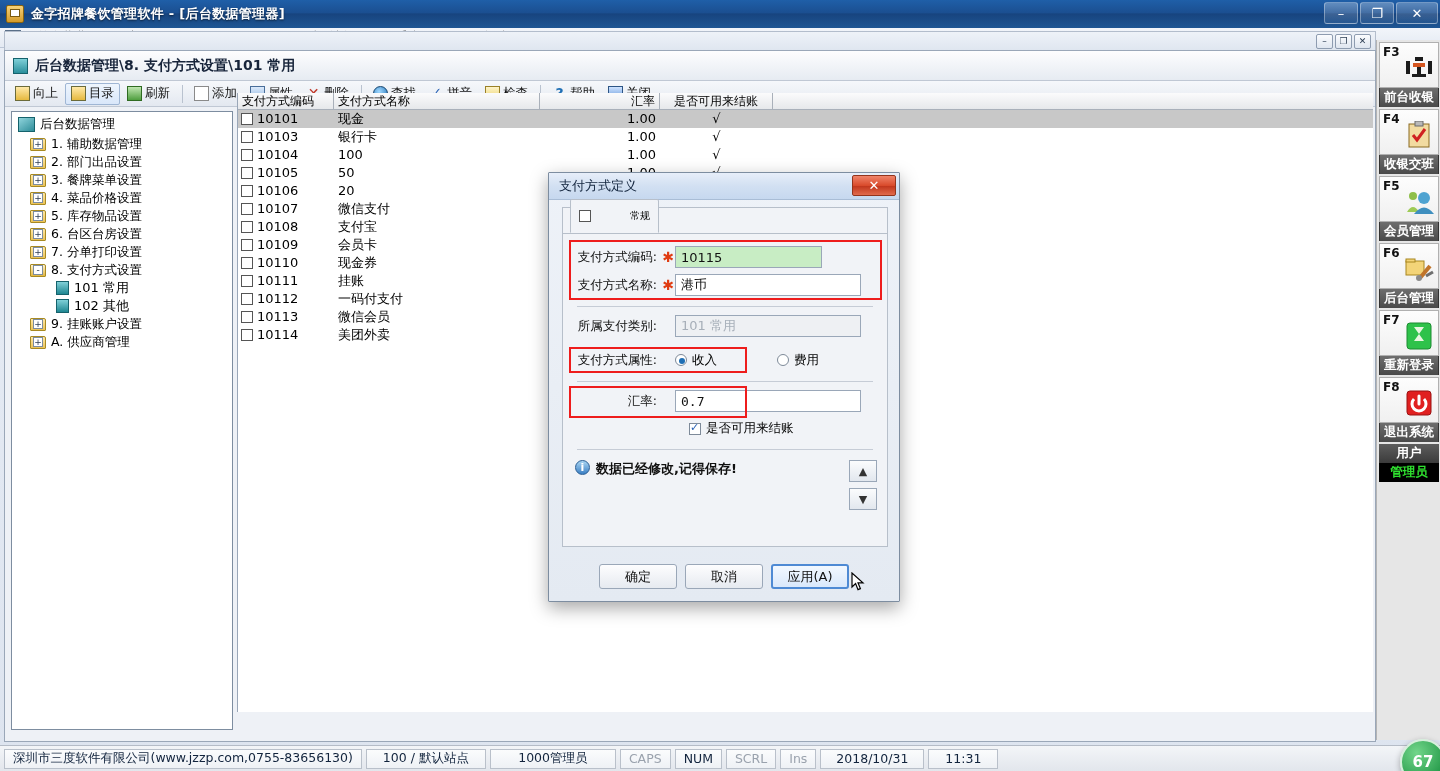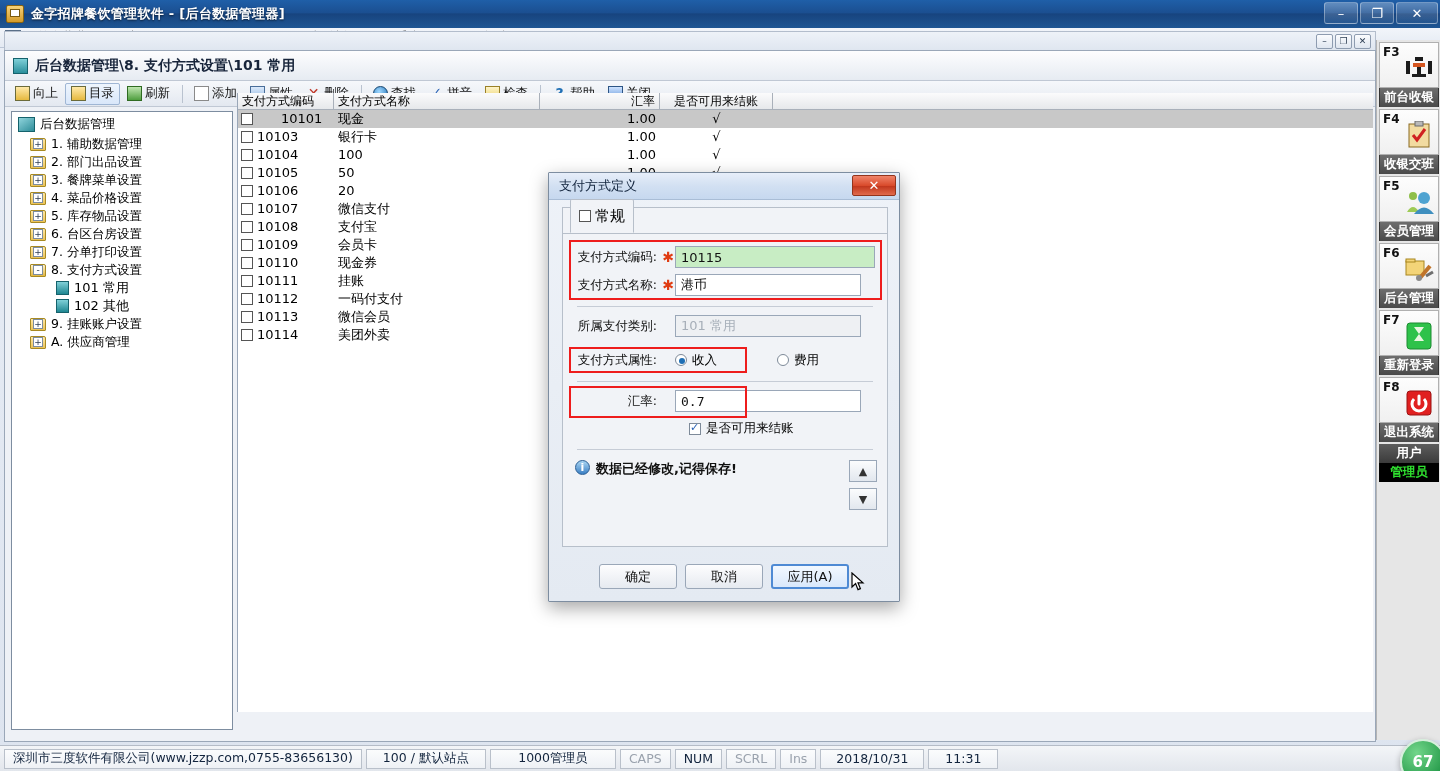--- a/index.html
+++ b/index.html
@@ -249,23 +249,24 @@
     position:absolute;right:3px;top:2px;width:44px;height:21px;
     background:linear-gradient(180deg,#f0846a 0%,#d94b2c 50%,#c0341a 51%,#e06a4c 100%);
     border:1px solid #93341c;border-radius:2px;
     color:#fff;font-size:13px;font-weight:bold;
     display:flex;align-items:center;justify-content:center;
   }
   .dlg-body{position:absolute;left:13px;top:34px;width:326px;height:340px;
     background:#f1f3f7;border:1px solid #b7bfca;}
   .tabrow{height:26px;border-bottom:1px solid #b7bfca;display:flex;align-items:flex-end;padding-left:7px;}
   .tab{
-    display:flex;align-items:center;height:22px;padding:16px 8px;font-size:15px;
+    display:flex;align-items:center;height:22px;padding:16px 8px;font-size:10px;
     background:#f1f3f7;border:1px solid #b7bfca;border-bottom:1px solid #f1f3f7;
     border-radius:2px 2px 0 0;
+    gap:35px;
   }
   .tab .ti{width:12px;height:12px;margin-right:4px;background:#fff;border:1px solid #555;}
 
   .field-row{display:flex;align-items:center;height:26px;margin-top:2px;}
   .fl{width:98px;text-align:right;font-size:12.5px;color:#111;padding-right:4px;}
   .req{color:#e03b11;font-weight:bold;font-size:14px;width:14px;text-align:center;}
   .fi{
     height:22px;border:1px solid #9aa7b8;background:#fff;
     font-size:13px;padding:2px 5px;display:flex;align-items:center;color:#111;
   }
@@ -472,21 +473,21 @@
     <div class="list-panel">
       <div class="lp-head">
         <div class="c-code">支付方式编码</div>
         <div class="c-name">支付方式名称</div>
         <div class="c-rate">汇率</div>
         <div class="c-settle">是否可用来结账</div>
         <div class="c-rest"></div>
       </div>
       <div id="table-body">
           <div class="lp-row sel">
-            <div class="c-code" style="display: flex; align-items: center; padding: 0px; gap: 24px;">
+            <div class="c-code" style="display: flex; align-items: center; padding: 0px;">
               <span class="row-ico"></span>
               <span>10101</span>
             </div>
             <div class="c-name">现金</div>
             <div class="c-rate" style="text-align: right;">1.00</div>
             <div class="c-settle" style="text-align: center;">√</div>
             <div class="c-rest"></div>
           </div>
           <div class="lp-row">
             <div class="c-code" style="display: flex; align-items: center; padding: 0px;">
@@ -718,21 +719,21 @@
         <div class="tab">
           <span class="ti"></span>
           <span>常规</span>
         </div>
       </div>
 
       <div style="position:relative;padding-top:8px;">
         <div class="field-row">
           <span class="fl">支付方式编码:</span>
           <span class="req">✱</span>
-          <span class="fi green" style="width:200px">10115</span>
+          <span class="fi green" style="width:147px">10115</span>
         </div>
         <div class="field-row">
           <span class="fl">支付方式名称:</span>
           <span class="req">✱</span>
           <span class="fi" style="width:186px">港币</span>
         </div>
         <div class="redbox" style="left:6px;top:6px;width:313px;height:60px;"></div>
       </div>
 
       <div class="hr"></div>

